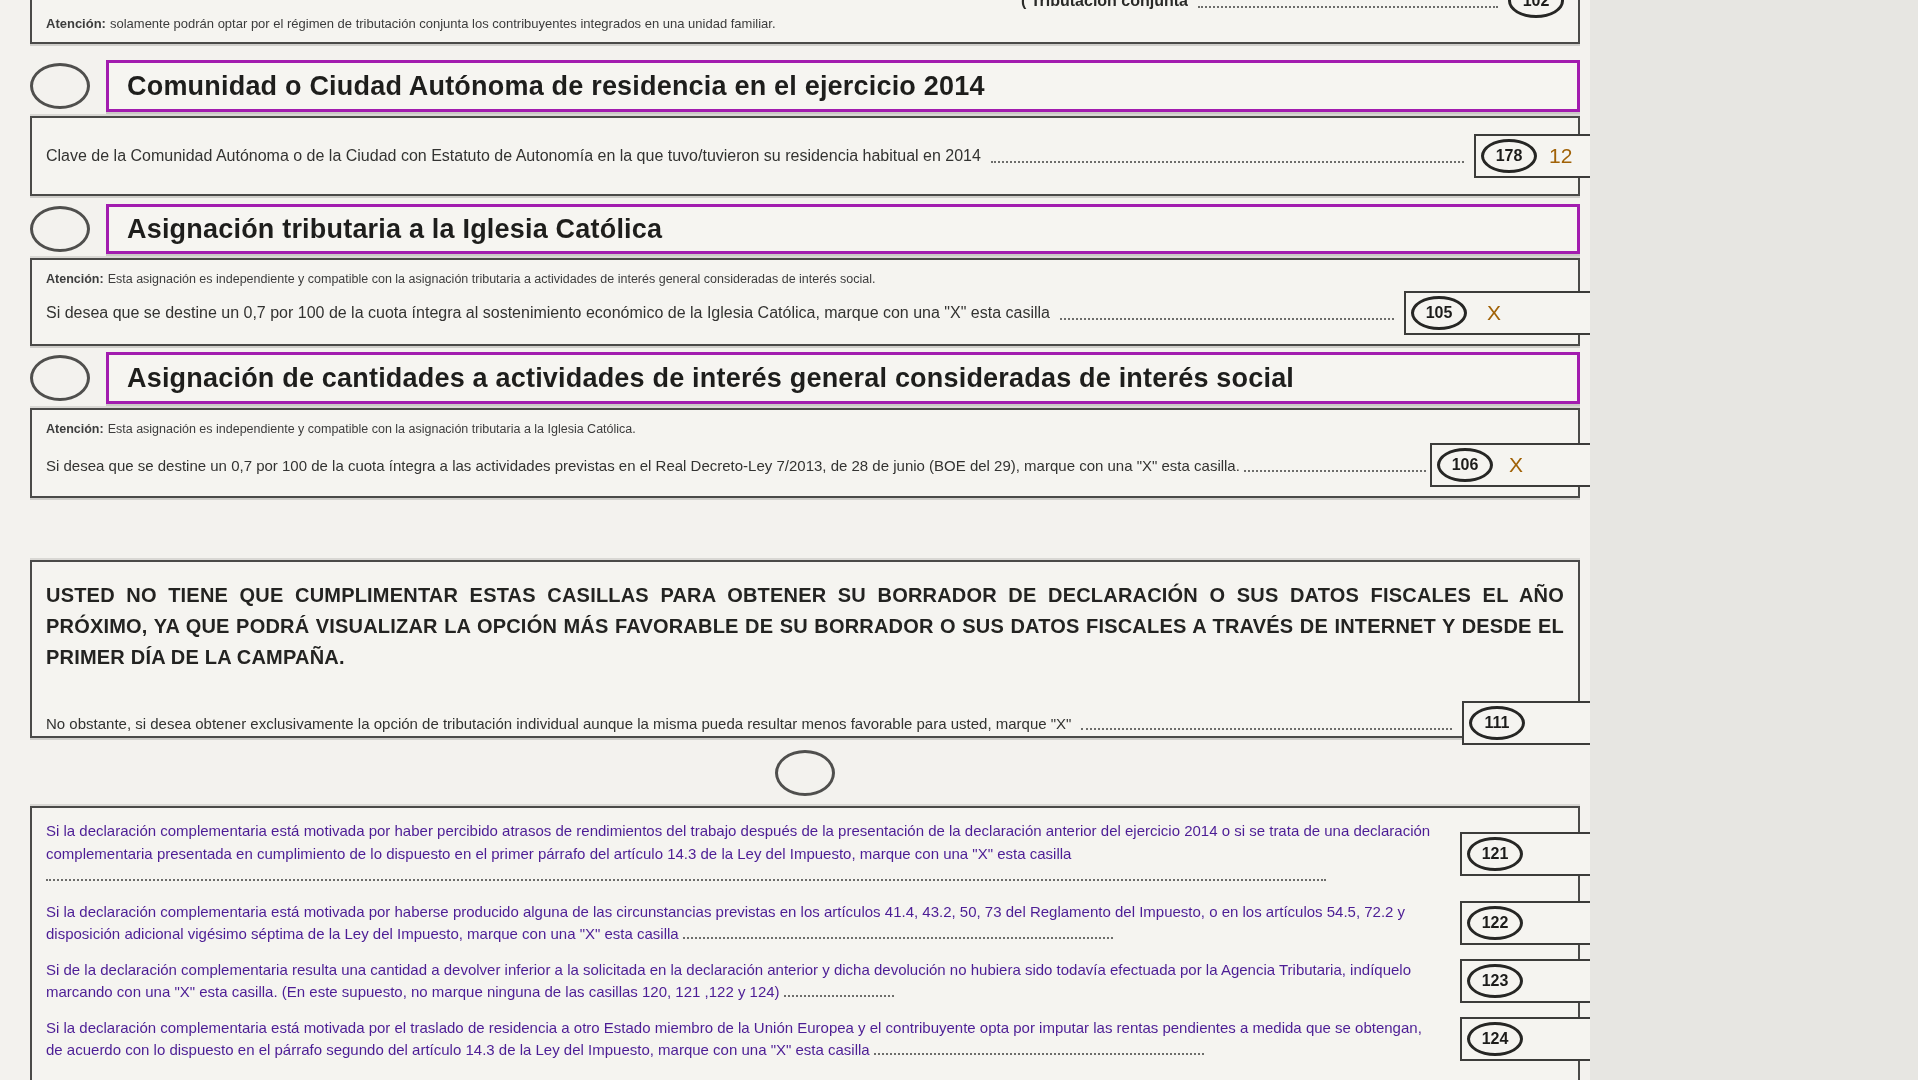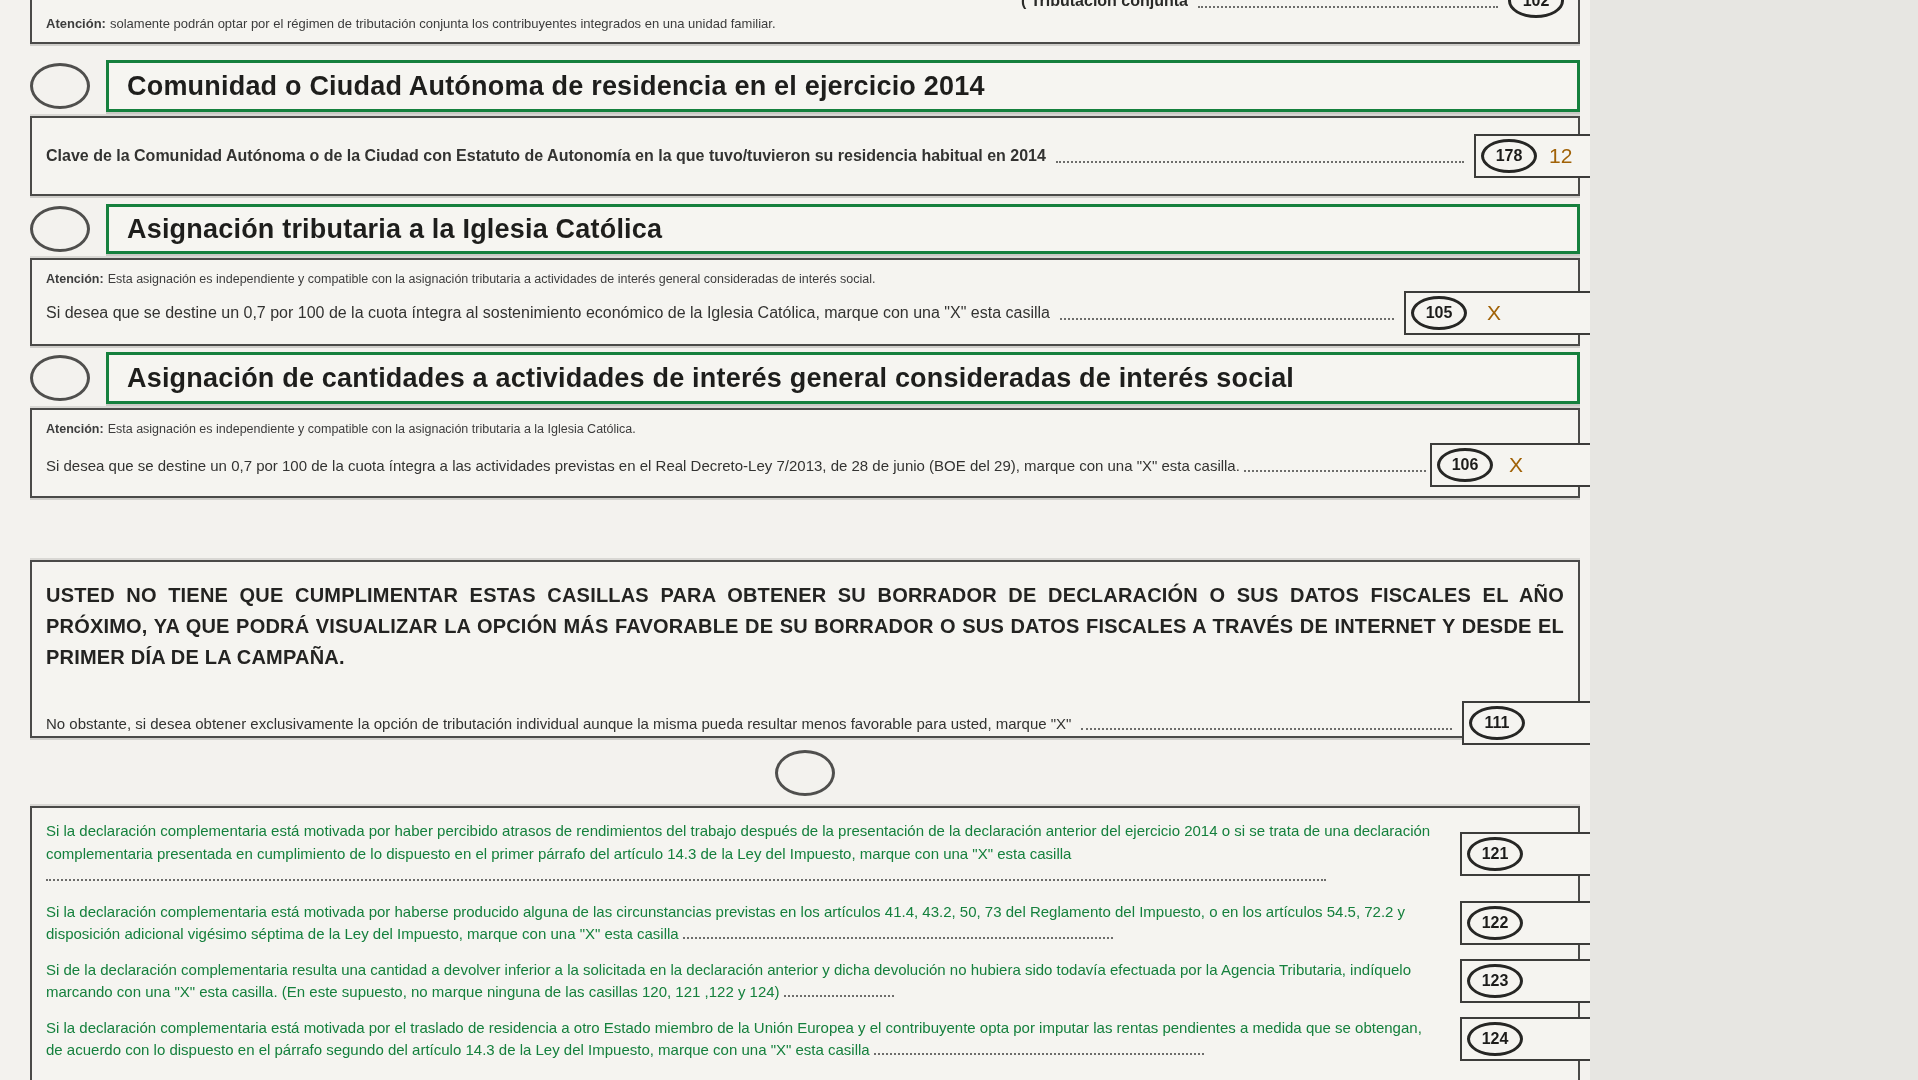--- a/index.html
+++ b/index.html
@@ -20,21 +20,21 @@
   .sec{
     position:absolute; left:30px; right:10px;
     display:flex; align-items:center; gap:16px;
   }
   .sec-circle{
     flex:none; width:60px; height:46px; border:3px solid #4f4f4d;
     border-radius:50%; background:transparent;
   }
   .sec-box{
     flex:1; align-self:stretch; display:flex; align-items:center;
-    border:3px solid #15803d; background:#f6f5f1; padding:4px 18px;
+    border:3px solid #a21caf; background:#f6f5f1; padding:4px 18px;
     box-shadow:0 2px 0 rgba(140,140,135,.4);
   }
   .sec-title{ font-weight:bold; font-size:27px; color:#1e1e1c; letter-spacing:.2px; }
 
   
   .attn{ font-size:12.5px; color:#3c3c3c; }
   .attn b{ margin-right:4px; }
   .bodytxt{ font-size:16px; color:#333331; }
   .smalltxt{ font-size:15px; color:#333331; }
   .bignotice{
@@ -85,24 +85,24 @@
                     justify-content:space-between; padding:12px 0 9px 14px; }
 
   .sec-borrador{ top:504px; height:52px; }
   .box-borrador{ top:560px; height:178px; padding:18px 14px 0 14px; }
   .box-borrador .frow{ margin-top:28px; margin-right:-14px; }
 
   .sec-complementaria{ top:750px; height:52px;flex-direction:column; }
   .box-complementaria{ top:806px; height:290px; padding:12px 0 0 14px; }
 
   .crow{ display:flex; align-items:center; margin-bottom:13px; }
-  .ctext{ flex:1 1 auto; font-size:15px; line-height:1.5; color:#15803d; margin-right:22px; }
+  .ctext{ flex:1 1 auto; font-size:15px; line-height:1.5; color:#4c1d95; margin-right:22px; }
   .crow .cell{ align-self:center; min-width:132px; }
 
-  .bold{ font-weight:bold; }
+  .bold{ font-weight:normal; }
 </style>
 </head>
 <body>
 
 <div class="page">
 
   <div class="cbox top-box">
     <div class="conjunta">
       <span class="conjunta-label">( Tributación conjunta</span>
       <span class="leader"></span>

